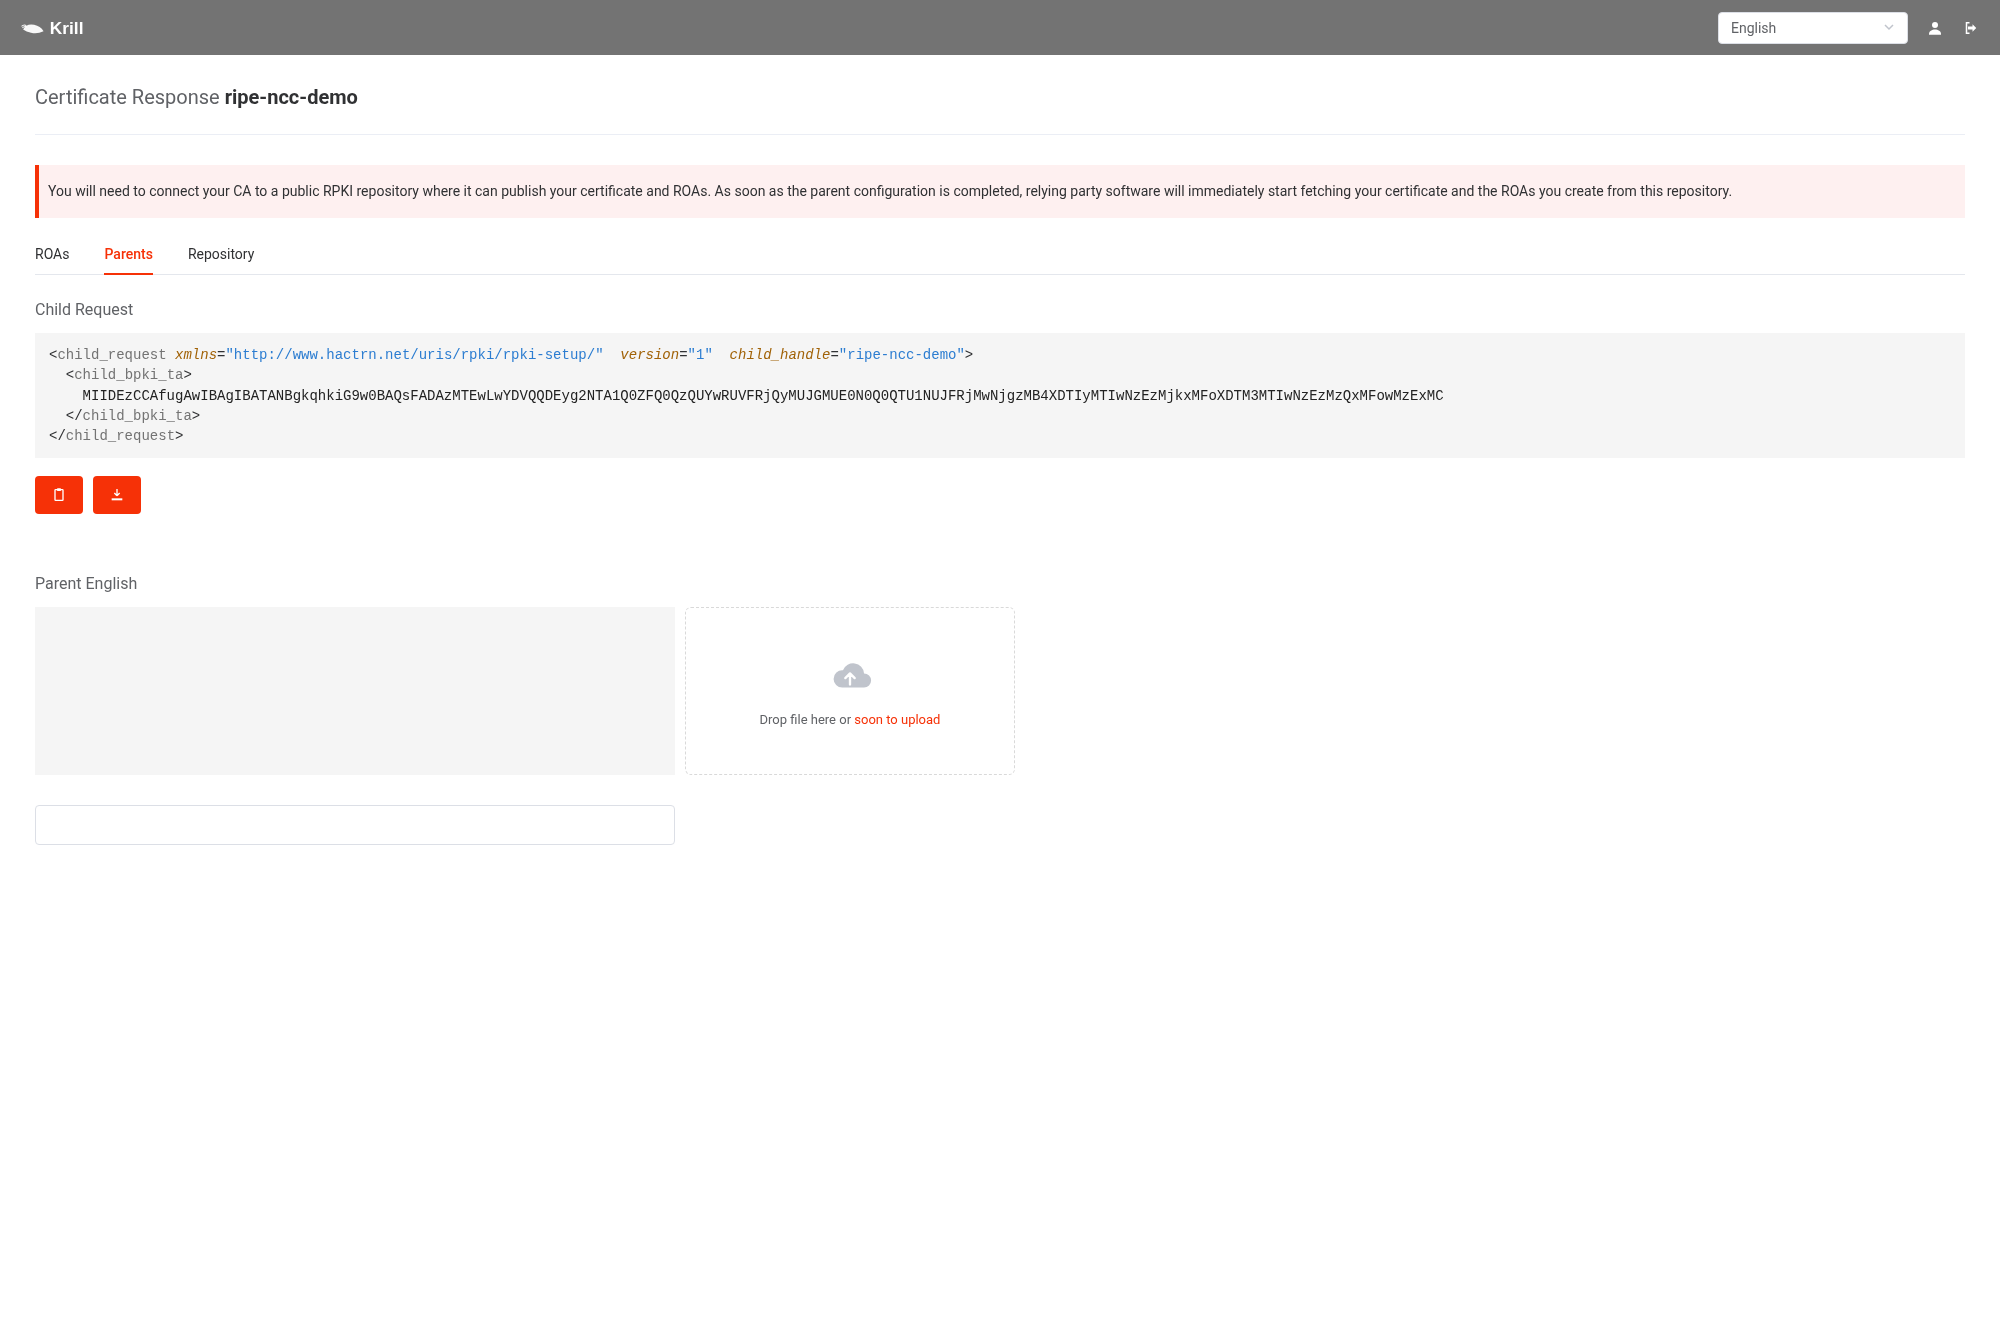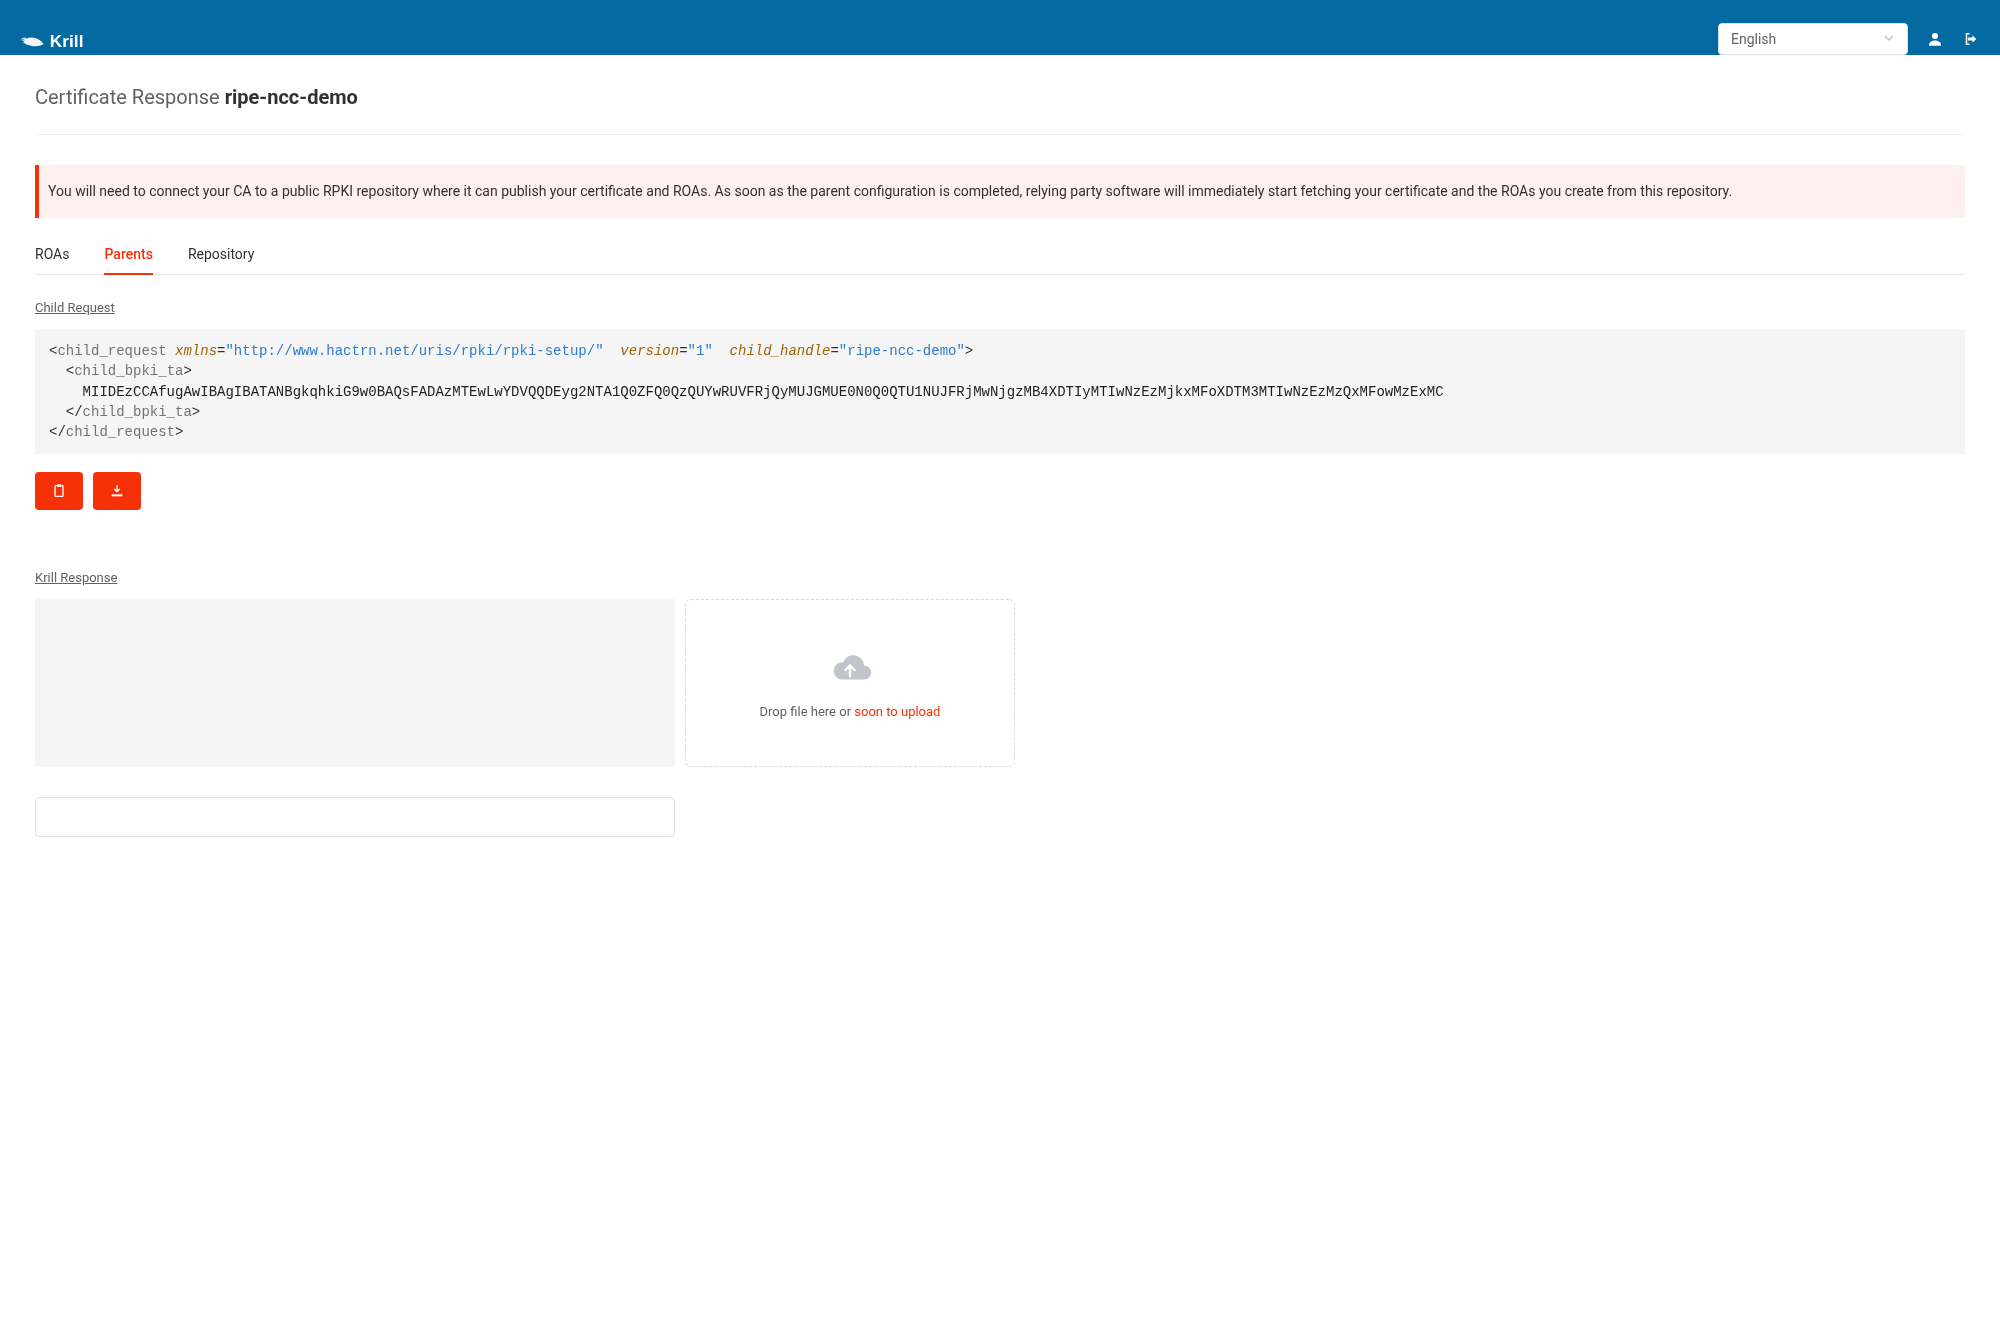--- a/index.html
+++ b/index.html
@@ -5,24 +5,24 @@
   * { margin: 0; padding: 0; box-sizing: border-box; }
   body {
     font-family: -apple-system, BlinkMacSystemFont, "Segoe UI", Roboto, "Helvetica Neue", Arial, sans-serif;
     font-size: 14px;
     color: #303133;
     background: #fff;
   }
 
   
   .header {
-    background: #0369a1;
+    background: #737373;
     height: 55px;
     display: flex;
-    align-items: flex-end;
+    align-items: center;
     justify-content: space-between;
     padding: 0 20px;
   }
   .logo {
     display: flex;
     align-items: center;
     gap: 6px;
     color: #fff;
   }
   .logo svg { height: 28px; }
@@ -89,24 +89,23 @@
   }
   .tab.active::after {
     content: "";
     position: absolute;
     left: 0; right: 0; bottom: -1px;
     height: 2px;
     background: #f63107;
   }
 
   .section-label {
-    font-size: 13px;
+    font-size: 16px;
     color: #606266;
     margin-bottom: 14px;
-    text-decoration: underline;
   }
 
   
   .code-block {
     background: #f5f5f5;
     padding: 12px 14px;
     font-family: "Courier New", Courier, monospace;
     font-size: 14px;
     line-height: 1.45;
     overflow-x: auto;
@@ -238,21 +237,21 @@
         </svg>
     </button>
     <button class="icon-btn">
       <svg width="16" height="16" viewBox="0 0 24 24" fill="#fff">
           <path d="M12 3v10m0 0l-4-4m4 4l4-4" stroke="#fff" stroke-width="2" fill="none"></path>
           <path d="M4 17h16v3H4z"></path>
         </svg>
     </button>
   </div>
 
-  <div class="section-label">Krill Response</div>
+  <div class="section-label">Parent English</div>
 
   <div class="response-row">
     <div class="textarea-box"></div>
     <div class="upload-box">
       <span class="cloud">
         <svg width="50" height="40" viewBox="0 0 64 48" fill="#c0c4cc">
           <path d="M50 22a14 14 0 00-27-4 11 11 0 00-12 11 11 11 0 0011 11h28a9 9 0 000-18z"></path>
           <path d="M32 36V22m0 0l-6 6m6-6l6 6" stroke="#fff" stroke-width="3" fill="none" stroke-linecap="round"></path>
         </svg>
       </span>

